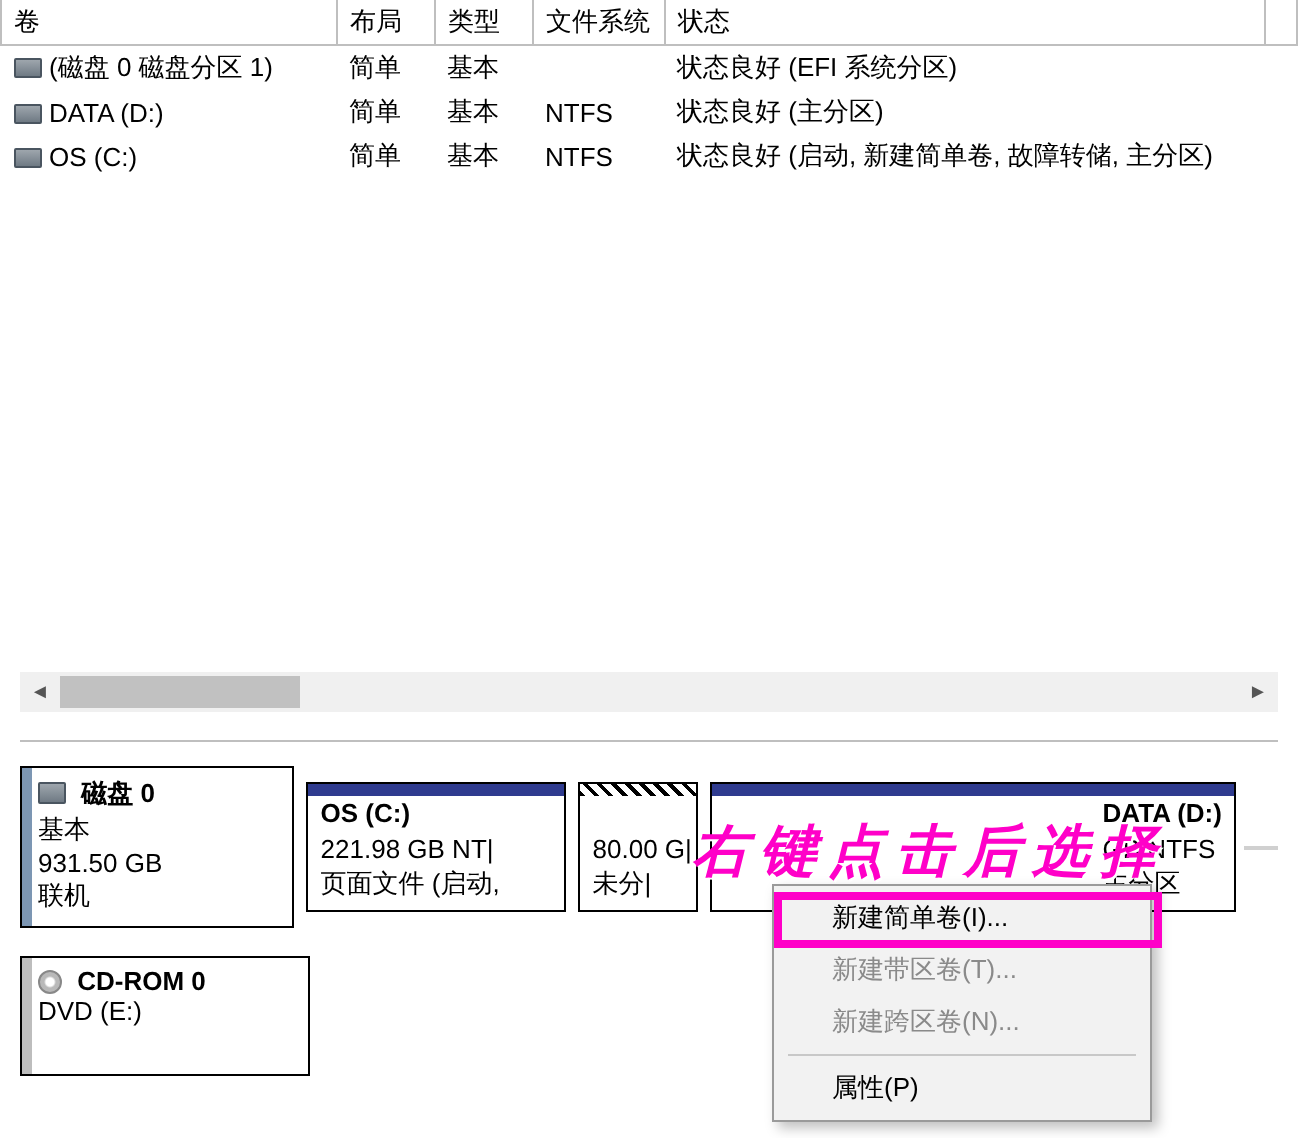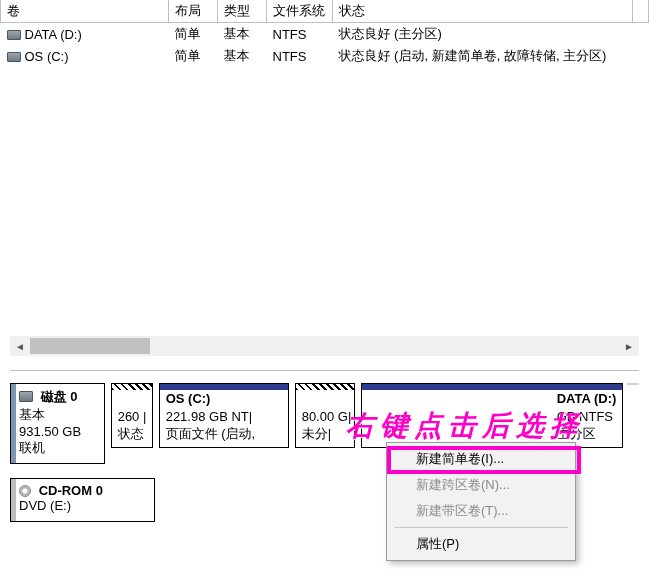--- a/index.html
+++ b/index.html
@@ -78,21 +78,21 @@
 
   
   .disk-pane {
     position: absolute;
     top: 370px; left: 10px; right: 10px; bottom: 0;
     border-top: 1px solid #bfbfbf;
     overflow: hidden;
   }
   .disk-row {
     display: flex;
-    align-items: flex-start;
+    align-items: center;
     margin-top: 12px;
   }
   .disk-head {
     width: 145px;
     border: 1px solid #000;
     padding: 4px 8px 6px 8px;
     background: #fff;
     position: relative;
   }
   .disk-head .bar {
@@ -218,20 +218,28 @@
       <th>卷</th>
       <th>布局</th>
       <th>类型</th>
       <th>文件系统</th>
       <th>状态</th>
       <th></th>
     </tr>
   </thead>
   <tbody>
     <tr>
+      <td><span class="vol-icon"></span><span>(磁盘 0 磁盘分区 1)</span></td>
+      <td>简单</td>
+      <td>基本</td>
+      <td></td>
+      <td>状态良好 (EFI 系统分区)</td>
+      <td></td>
+    </tr>
+    <tr>
       <td><span class="vol-icon"></span><span>DATA (D:)</span></td>
       <td>简单</td>
       <td>基本</td>
       <td>NTFS</td>
       <td>状态良好 (主分区)</td>
       <td></td>
     </tr>
     <tr>
       <td><span class="vol-icon"></span><span>OS (C:)</span></td>
       <td>简单</td>
@@ -257,26 +265,20 @@
     <div class="disk-head">
       <div class="bar"></div>
       <span class="drive-icon"></span>
       <b>磁盘 0</b><br>
       <span>基本</span><br>
       <span>931.50 GB</span><br>
       <span>联机</span>
     </div>
 
     <div class="part-strip">
-      <div class="part hatch" style="width:42px">
-        <div class="topbar"></div>
-        <br>
-        <span>260 |</span><br>
-        <span>状态</span>
-      </div>
       <div class="part" style="width:130px">
         <div class="topbar"></div>
         <span class="name">OS  (C:)</span><br>
         <span>221.98 GB NT|</span><br>
         <span>页面文件 (启动,</span>
       </div>
       <div class="part unalloc" style="width:60px">
         <div class="topbar"></div>
         <br>
         <span>80.00 G|</span><br>
@@ -286,33 +288,33 @@
         <div class="topbar"></div>
         <span class="name">DATA  (D:)</span><br>
         <span>GB NTFS</span><br>
         <span>主分区</span>
       </div>
     </div>
     <div class="vscroll"></div>
   </div>
 
   <div class="disk-row" style="margin-top:14px">
-    <div class="disk-head cd" style="height:44px">
+    <div class="disk-head cd" style="height:60px">
       <div class="bar"></div>
       <span class="cd-icon"></span>
       <b>CD-ROM 0</b><br>
       <span>DVD (E:)</span>
     </div>
   </div>
 </div>
 
 <div class="ctx">
   <div style="position:relative">
     <div class="hl"></div>
     <div class="item">新建简单卷(I)...</div>
   </div>
+  <div class="item dis">新建带区卷(T)...</div>
   <div class="item dis">新建跨区卷(N)...</div>
-  <div class="item dis">新建带区卷(T)...</div>
   <hr>
   <div class="item">属性(P)</div>
 </div>
 
 <div class="annot">右键点击后选择</div>
 
 </body></html>

